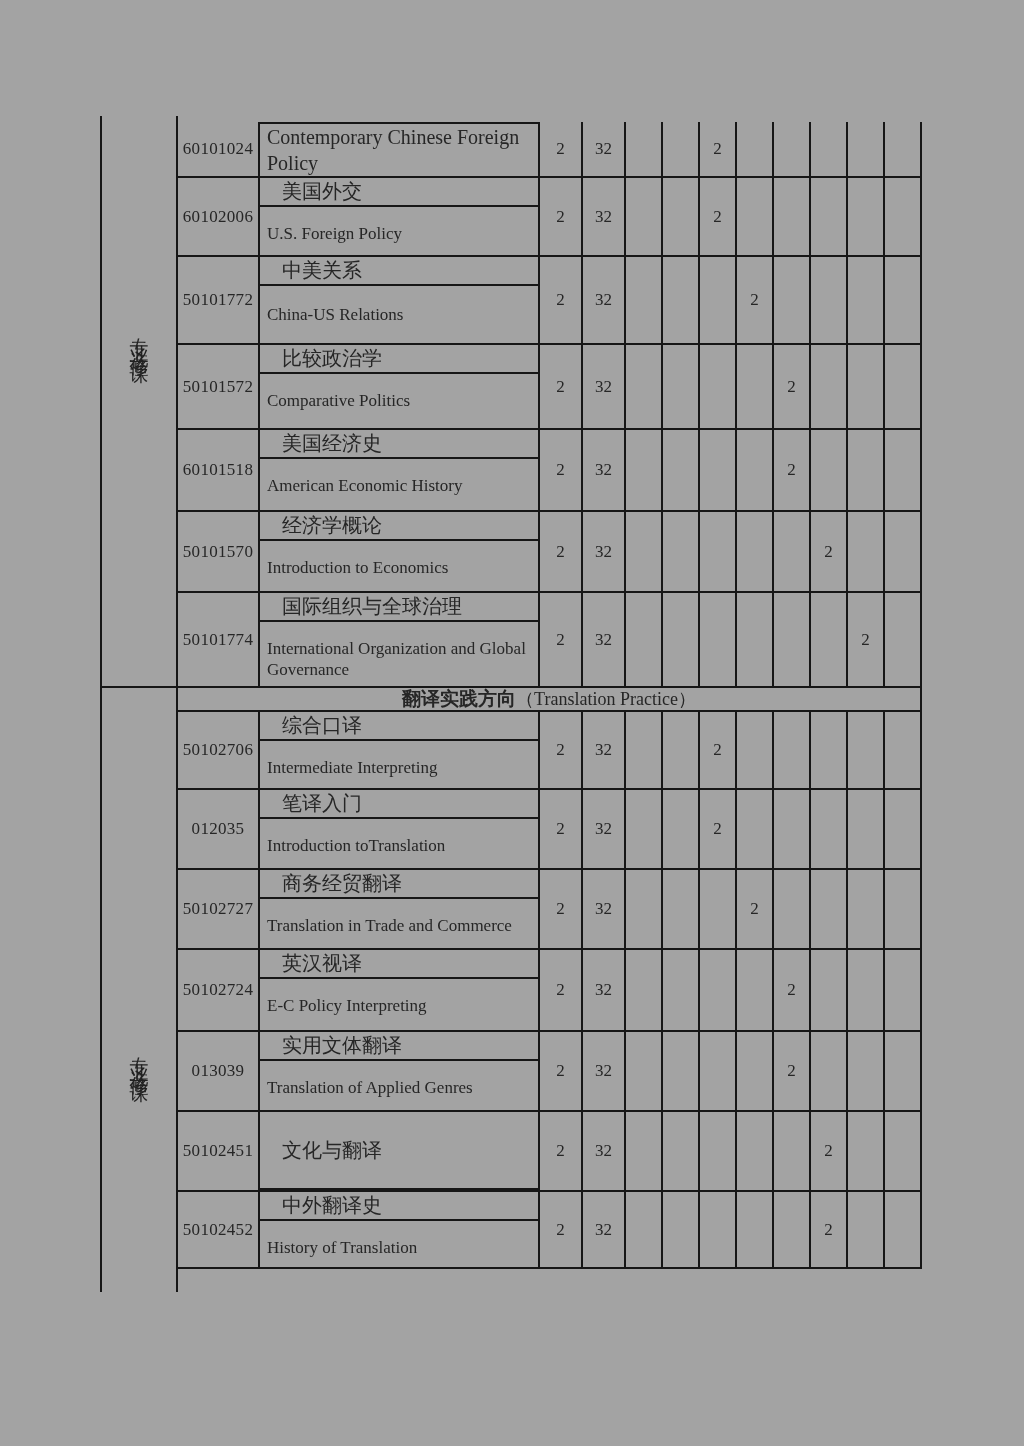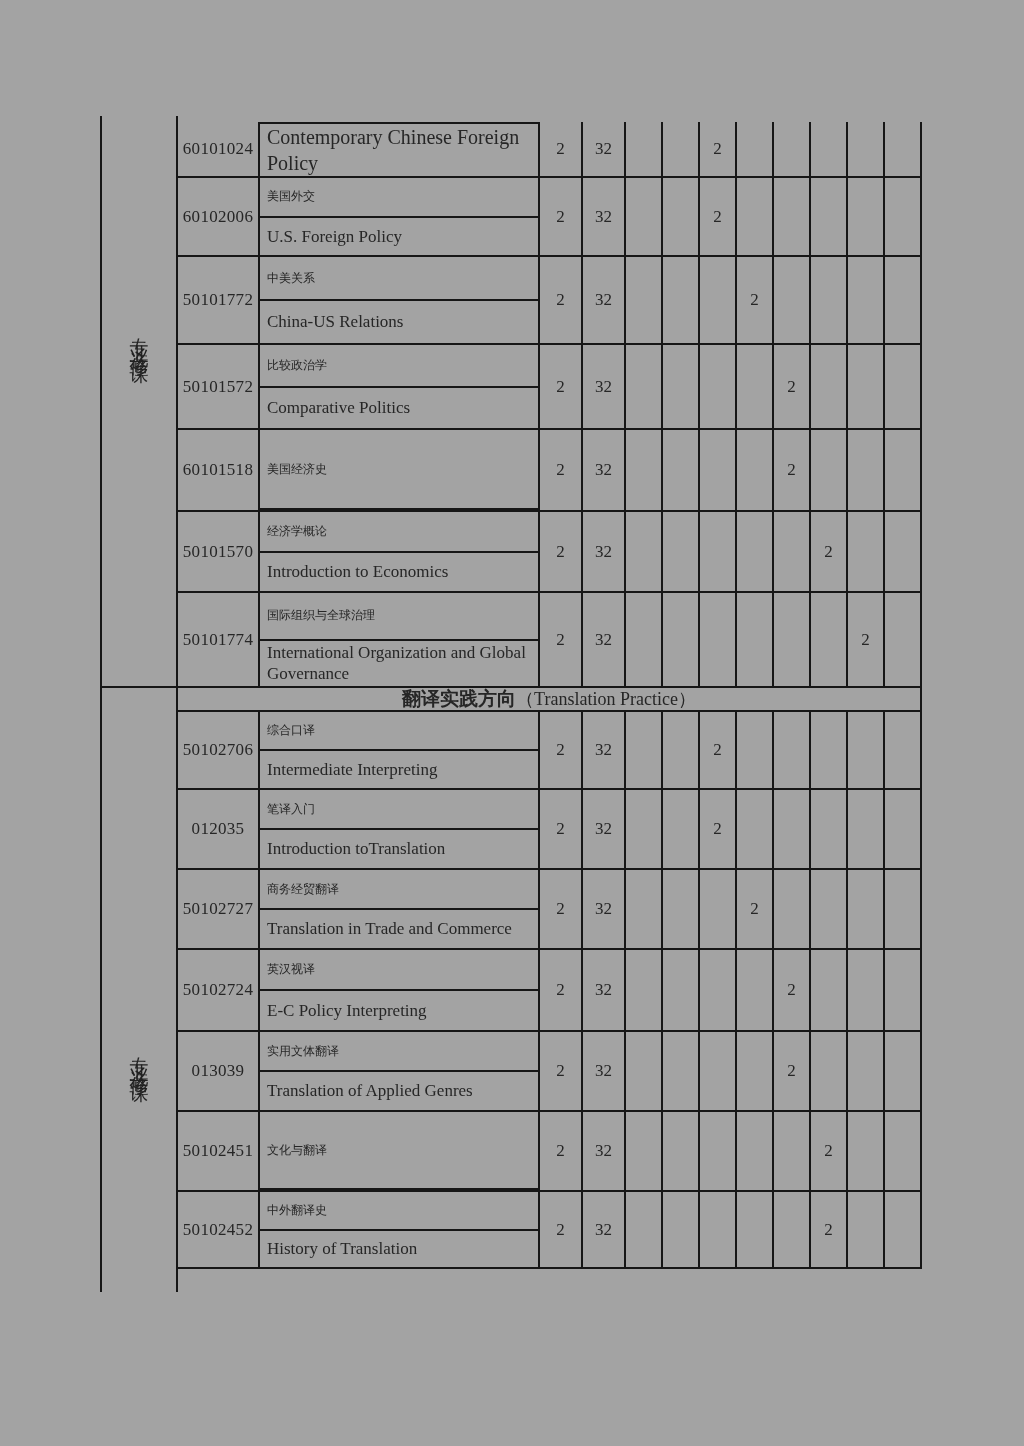--- a/index.html
+++ b/index.html
@@ -39,22 +39,22 @@
   
   .tbody{
     position:absolute;left:178px;top:122px;
     width:744px;
     box-sizing:border-box;
   }
   .row{display:flex;border-bottom:2px solid var(--line);box-sizing:border-box;}
   .cell{border-right:2px solid var(--line);box-sizing:border-box;flex:0 0 auto;}
   .code-cell{width:82px;display:flex;align-items:center;justify-content:center;font-size:17px;letter-spacing:.3px;}
   .name-cell{width:280px;display:flex;flex-direction:column;}
-  .name-cn{flex:1 1 0;border-bottom:2px solid var(--line);display:flex;align-items:center;padding:0 7px;font-size:12px;box-sizing:border-box;}
-  .name-en{flex:1 1 0;display:flex;align-items:center;padding:0 7px;font-size:17px;line-height:1.25;box-sizing:border-box;}
+  .name-cn{flex:1 1 0;border-bottom:2px solid var(--line);display:flex;align-items:center;padding:0 22px;font-size:20px;box-sizing:border-box;}
+  .name-en{flex:1 1 0;display:flex;align-items:center;padding:16px 7px;font-size:17px;line-height:1.25;box-sizing:border-box;}
   .name-single{justify-content:center;}
   .name-en-only{display:flex;align-items:center;padding:1px 7px;font-size:20px;line-height:1.3;box-sizing:border-box;}
   .row-cut .name-cell{border-top:2px solid var(--line);}
   .num-cell{width:43px;display:flex;align-items:center;justify-content:center;font-size:17px;}
   .sem-cell{width:37px;display:flex;align-items:center;justify-content:center;font-size:17px;}
   
   .sec-header{
     height:24px;
     border-bottom:2px solid var(--line);
     border-right:2px solid var(--line);
@@ -144,20 +144,21 @@
           <div class="cell sem-cell"></div>
           <div class="cell sem-cell">2</div>
           <div class="cell sem-cell"></div>
           <div class="cell sem-cell"></div>
           <div class="cell sem-cell"></div>
         </div>
         <div class="row" style="height: 82px;">
           <div class="cell code-cell">60101518</div>
           <div class="cell name-cell">
             <div class="name-cn">美国经济史</div>
+            <div class="name-en">American Economic History</div>
           </div>
           <div class="cell num-cell">2</div>
           <div class="cell num-cell">32</div>
           <div class="cell sem-cell"></div>
           <div class="cell sem-cell"></div>
           <div class="cell sem-cell"></div>
           <div class="cell sem-cell"></div>
           <div class="cell sem-cell">2</div>
           <div class="cell sem-cell"></div>
           <div class="cell sem-cell"></div>

